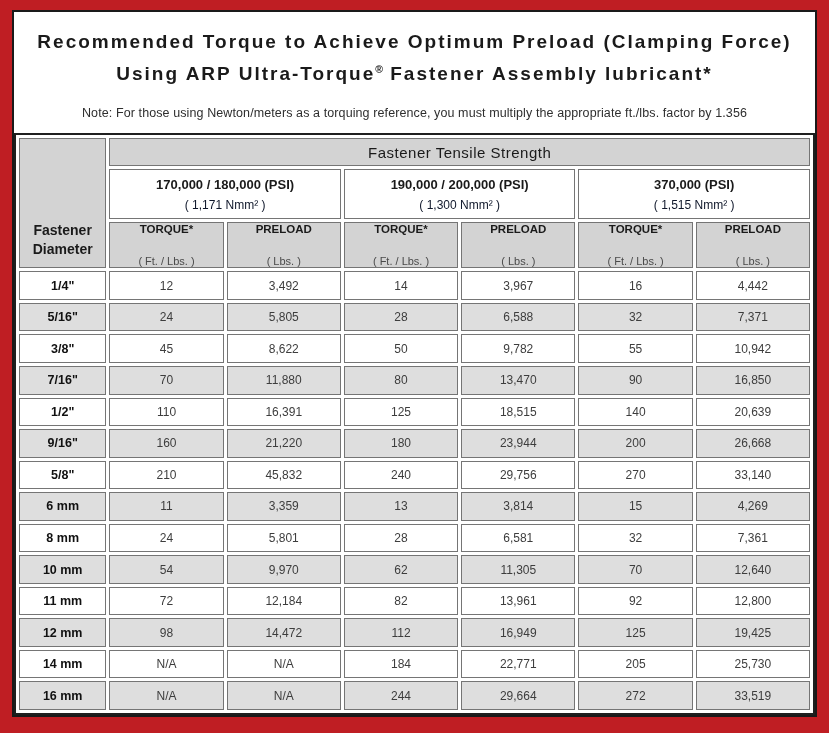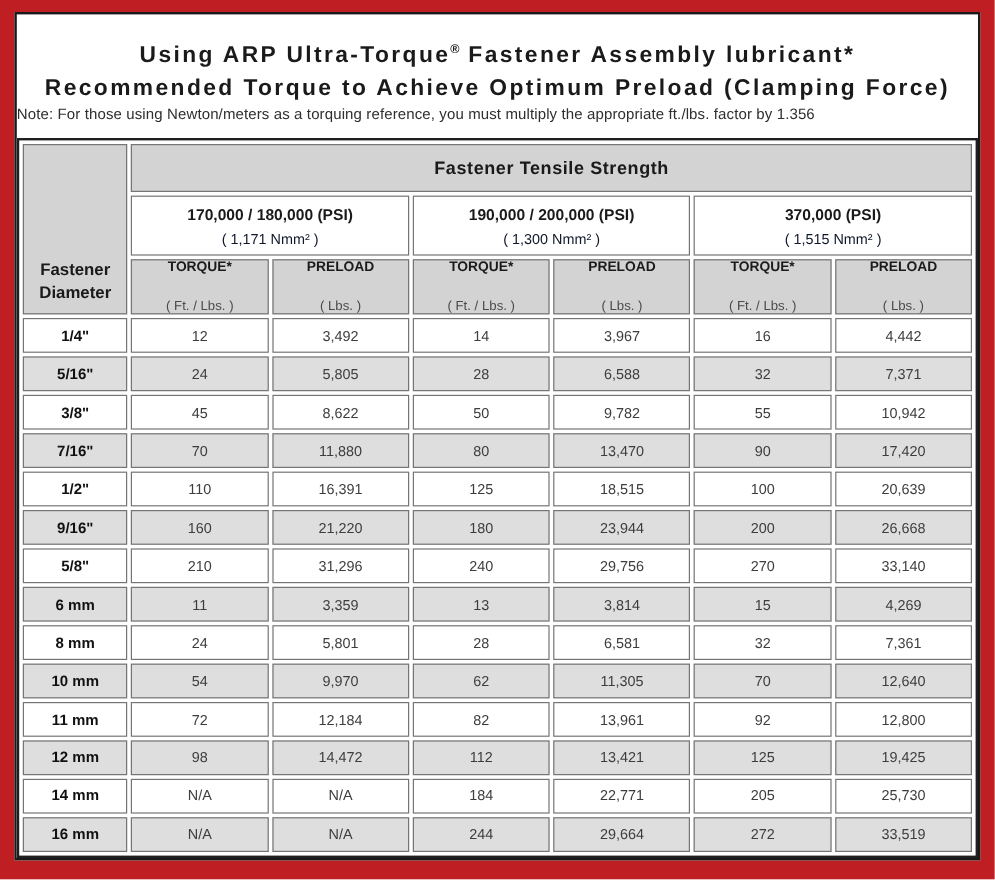--- a/index.html
+++ b/index.html
@@ -30,24 +30,24 @@
     text-align:center;
     font-weight:bold;
     font-size:19px;
     letter-spacing:2px;
     color:var(--text-dark);
     line-height:28px;
     margin-top:16px;
   }
   .title sup{font-size:0.55em;letter-spacing:0;}
   .note{
-    text-align:left;
+    text-align:center;
     font-size:12.5px;
     color:#2e2e2e;
-    margin-top:0;
+    margin-top:18px;
     margin-bottom:13px;
     letter-spacing:0.1px;
   }
   table{
     width:100%;
     flex:1;
     border-collapse:separate;
     border-spacing:3px;
     border:2px solid #1f1f1f;
     background:#fff;
@@ -65,24 +65,24 @@
     font-size:14px;
     font-weight:bold;
     color:var(--text-dark);
     line-height:19px;
     padding-bottom:8px;
     margin-left:21px;
   }
   th.main-h{
     background:var(--header-gray);
     font-size:15px;
-    font-weight:bold;
+    font-weight:normal;
     letter-spacing:0.5px;
     color:var(--text-dark);
-    height:40px;
+    height:28px;
   }
   th.psi{
     background:#fff;
     height:50px;
     font-weight:normal;
   }
   .psi-main{font-size:13px;font-weight:bold;color:var(--text-dark);margin-bottom:6px;}
   .psi-sub{font-size:12px;color:#0f172a;}
   th.sub{
     background:var(--header-gray);
@@ -96,22 +96,22 @@
   td.dia{font-weight:bold;font-size:12.5px;color:#111;}
   td.val{font-size:12px;color:var(--text-value);}
 </style>
 </head>
 <body>
 
 <div class="frame">
   <div class="panel">
 
     <div class="title">
+      <div>Recommended Torque to Achieve Optimum Preload (Clamping Force)</div>
       <div><span>Using ARP Ultra-Torque</span><sup>®</sup><span> Fastener Assembly lubricant*</span></div>
-      <div>Recommended Torque to Achieve Optimum Preload (Clamping Force)</div>
     </div>
 
     <div class="note">Note: For those using Newton/meters as a torquing reference, you must multiply the appropriate ft./lbs. factor by 1.356</div>
 
     <table>
       <colgroup>
         <col style="width:11.3%">
         <col style="width:14.78%">
           <col style="width:14.78%">
         <col style="width:14.78%">
@@ -196,44 +196,44 @@
             <td class="val">55</td>
             <td class="val">10,942</td>
           </tr>
           <tr class="shade">
             <td class="dia">7/16"</td>
             <td class="val">70</td>
             <td class="val">11,880</td>
             <td class="val">80</td>
             <td class="val">13,470</td>
             <td class="val">90</td>
-            <td class="val">17,420</td>
+            <td class="val">16,850</td>
           </tr>
           <tr>
             <td class="dia">1/2"</td>
             <td class="val">110</td>
             <td class="val">16,391</td>
             <td class="val">125</td>
             <td class="val">18,515</td>
-            <td class="val">100</td>
+            <td class="val">140</td>
             <td class="val">20,639</td>
           </tr>
           <tr class="shade">
             <td class="dia">9/16"</td>
             <td class="val">160</td>
             <td class="val">21,220</td>
             <td class="val">180</td>
             <td class="val">23,944</td>
             <td class="val">200</td>
             <td class="val">26,668</td>
           </tr>
           <tr>
             <td class="dia">5/8"</td>
             <td class="val">210</td>
-            <td class="val">31,296</td>
+            <td class="val">45,832</td>
             <td class="val">240</td>
             <td class="val">29,756</td>
             <td class="val">270</td>
             <td class="val">33,140</td>
           </tr>
           <tr class="shade">
             <td class="dia">6 mm</td>
             <td class="val">11</td>
             <td class="val">3,359</td>
             <td class="val">13</td>
@@ -266,21 +266,21 @@
             <td class="val">82</td>
             <td class="val">13,961</td>
             <td class="val">92</td>
             <td class="val">12,800</td>
           </tr>
           <tr class="shade">
             <td class="dia">12 mm</td>
             <td class="val">98</td>
             <td class="val">14,472</td>
             <td class="val">112</td>
-            <td class="val">13,421</td>
+            <td class="val">16,949</td>
             <td class="val">125</td>
             <td class="val">19,425</td>
           </tr>
           <tr>
             <td class="dia">14 mm</td>
             <td class="val">N/A</td>
             <td class="val">N/A</td>
             <td class="val">184</td>
             <td class="val">22,771</td>
             <td class="val">205</td>

